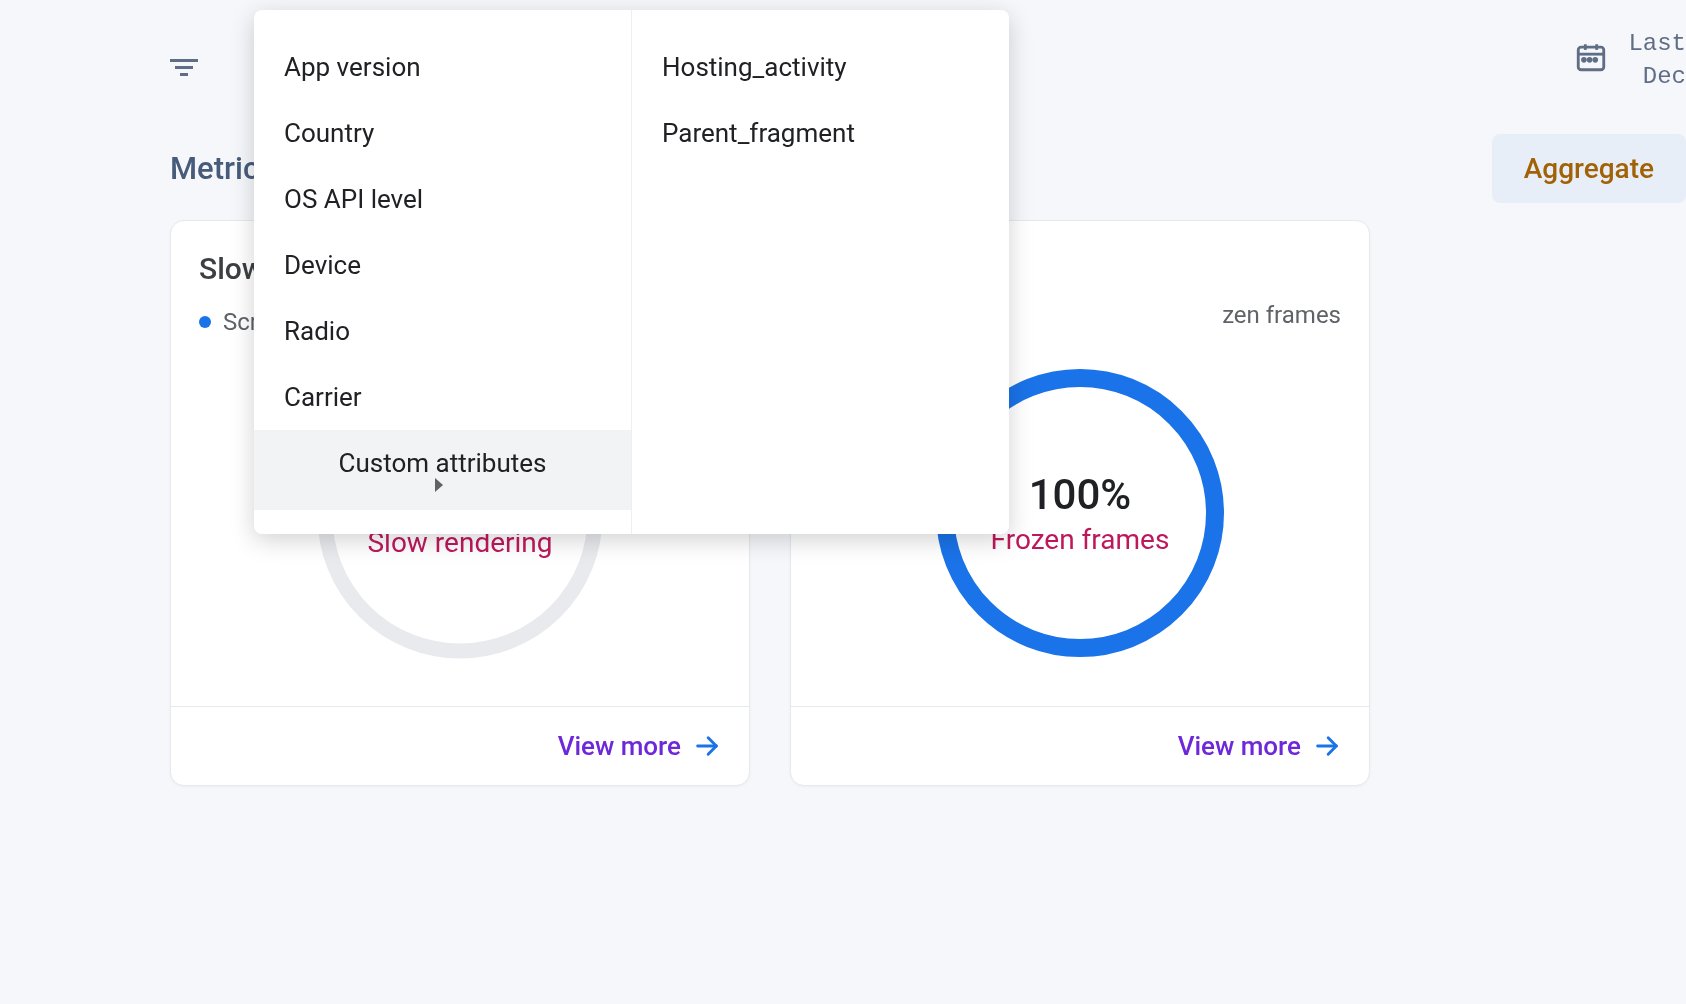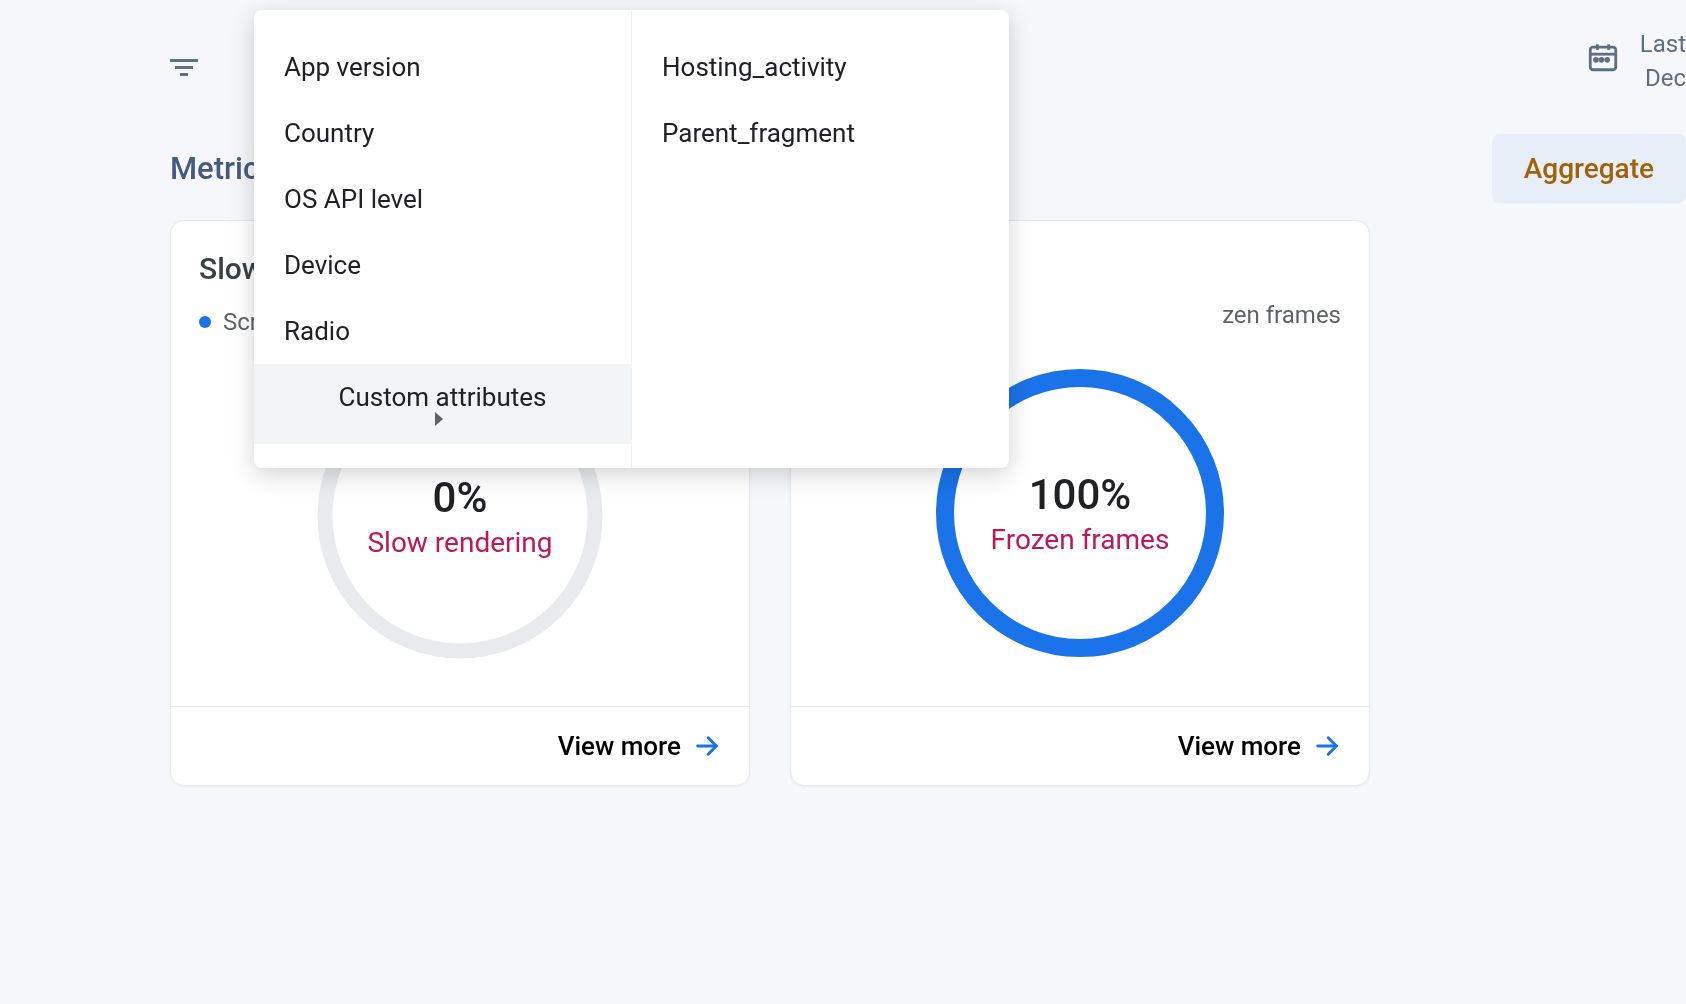--- a/index.html
+++ b/index.html
@@ -51,20 +51,21 @@
     margin-top: 10px;
     color: #5f6e85;
   }
   .date-text {
     display: flex;
     flex-direction: column;
     align-items: flex-end;
     gap: 6px;
     color: #5f6e85;
     font-size: 24px;
+    font-family: Liberation Mono, monospace;
   }
 
   .metrics-label {
     position: absolute;
     top: 150px;
     left: 170px;
     font-size: 31px;
     color: #475b7a;
     font-weight: 500;
   }
@@ -156,21 +157,21 @@
   .gauge .pct { font-size: 42px; font-weight: 500; color: #202124; }
   .gauge .lbl { font-size: 28px; color: #be185d; }
 
   .card-footer {
     border-top: 1px solid #e6eaef;
     padding: 24px 28px;
     display: flex;
     justify-content: flex-end;
     align-items: center;
     gap: 12px;
-    color: #000000;
+    color: #6d28d9;
     font-size: 26px;
     font-weight: 500;
     cursor: pointer;
   }
   .arrow-right {
     width: 28px;
     height: 28px;
   }
 
   
@@ -308,20 +309,23 @@
       </div>
       <div class="menu-item">
         <span>OS API level</span>
       </div>
       <div class="menu-item">
         <span>Device</span>
       </div>
       <div class="menu-item">
         <span>Radio</span>
       </div>
+      <div class="menu-item">
+        <span>Carrier</span>
+      </div>
       <div class="menu-item hover">
         <span>Custom attributes</span>
         <span class="chevron"></span>
       </div>
     </div>
   <div class="menu-col" id="menu-col-2">
       <div class="menu-item">
         <span>Hosting_activity</span>
       </div>
       <div class="menu-item">

